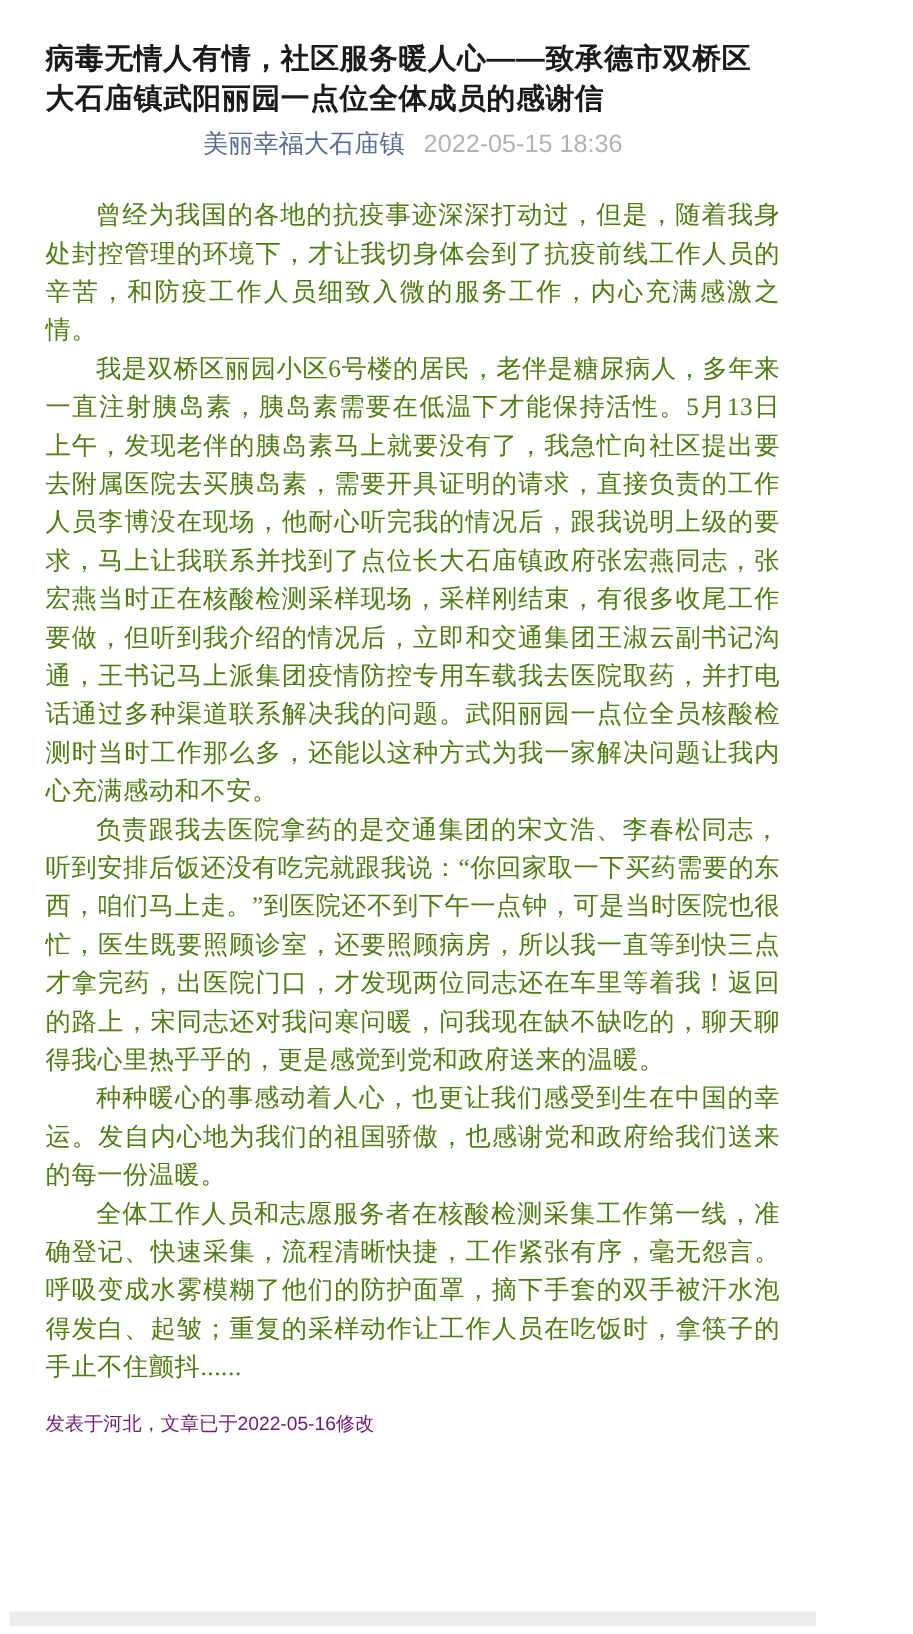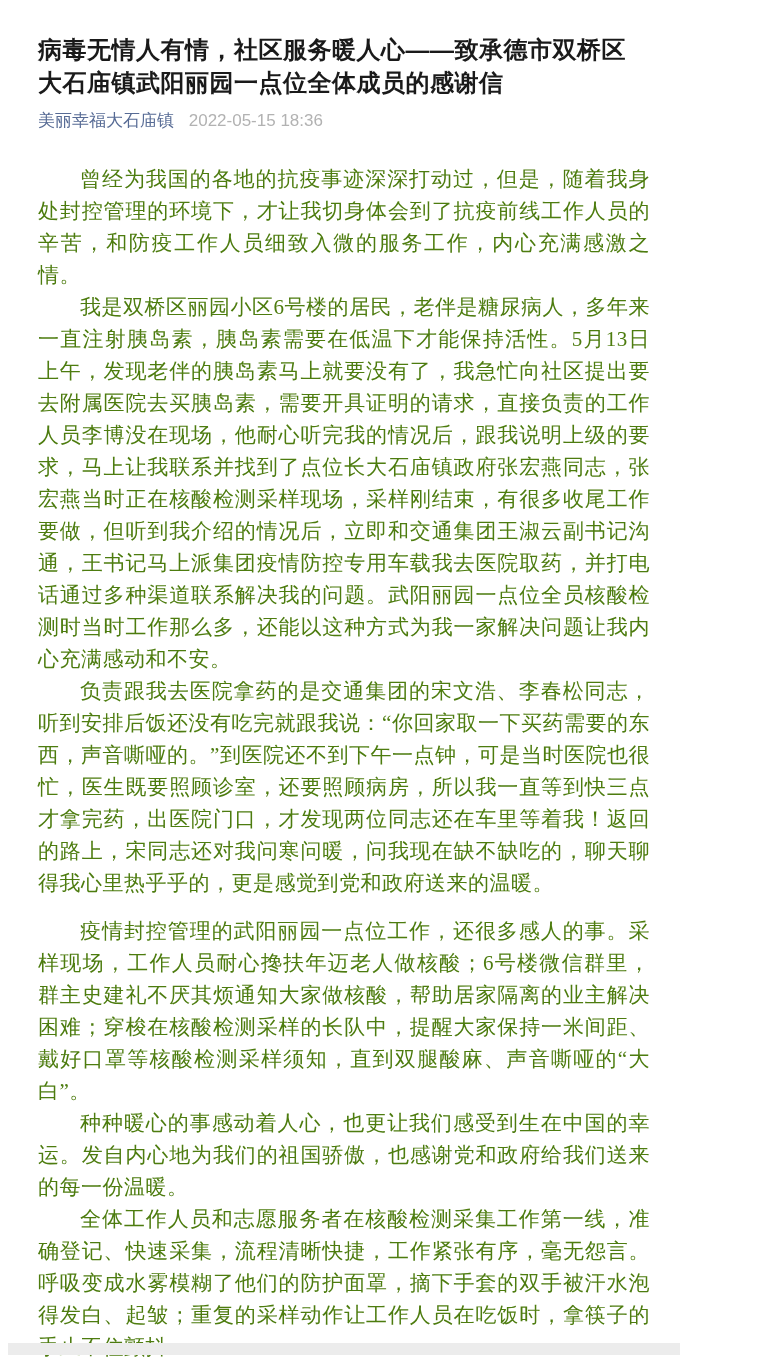--- a/index.html
+++ b/index.html
@@ -24,23 +24,24 @@
     margin: 21px 0 0 0;
     font-size: 24px;
     line-height: 33px;
     font-weight: 700;
     color: #1a1a1a;
     letter-spacing: 0.5px;
     font-family: "Liberation Sans", sans-serif;
   }
   .meta {
     margin-top: 11px;
-    font-size: 17px;
+    font-size: 21px;
     line-height: 22px;
     white-space: nowrap;
+    text-align: center;
   }
   .author {
     color: #576b95;
     text-decoration: none;
     cursor: pointer;
   }
   .time {
     color: #b2b2b2;
     margin-left: 10px;
   }
@@ -87,22 +88,21 @@
   <h1 class="title">病毒无情人有情，社区服务暖人心——致承德市双桥区大石庙镇武阳丽园一点位全体成员的感谢信</h1>
 
   <div class="meta">
     <a class="author">美丽幸福大石庙镇</a>
     <span class="time">2022-05-15 18:36</span>
   </div>
 
   <div class="content">
     <p>曾经为我国的各地的抗疫事迹深深打动过，但是，随着我身处封控管理的环境下，才让我切身体会到了抗疫前线工作人员的辛苦，和防疫工作人员细致入微的服务工作，内心充满感激之情。</p>
     <p>我是双桥区丽园小区6号楼的居民，老伴是糖尿病人，多年来一直注射胰岛素，胰岛素需要在低温下才能保持活性。5月13日上午，发现老伴的胰岛素马上就要没有了，我急忙向社区提出要去附属医院去买胰岛素，需要开具证明的请求，直接负责的工作人员李博没在现场，他耐心听完我的情况后，跟我说明上级的要求，马上让我联系并找到了点位长大石庙镇政府张宏燕同志，张宏燕当时正在核酸检测采样现场，采样刚结束，有很多收尾工作要做，但听到我介绍的情况后，立即和交通集团王淑云副书记沟通，王书记马上派集团疫情防控专用车载我去医院取药，并打电话通过多种渠道联系解决我的问题。武阳丽园一点位全员核酸检测时当时工作那么多，还能以这种方式为我一家解决问题让我内心充满感动和不安。</p>
-    <p>负责跟我去医院拿药的是交通集团的宋文浩、李春松同志，听到安排后饭还没有吃完就跟我说：“你回家取一下买药需要的东西，声音嘶哑的。”到医院还不到下午一点钟，可是当时医院也很忙，医生既要照顾诊室，还要照顾病房，所以我一直等到快三点才拿完药，出医院门口，才发现两位同志还在车里等着我！返回的路上，宋同志还对我问寒问暖，问我现在缺不缺吃的，聊天聊得我心里热乎乎的，更是感觉到党和政府送来的温暖。</p>
-    <p class="gap">疫情封控管理的武阳丽园一点位工作，还很多感人的事。采样现场，工作人员耐心搀扶年迈老人做核酸；6号楼微信群里，群主史建礼不厌其烦通知大家做核酸，帮助居家隔离的业主解决困难；穿梭在核酸检测采样的长队中，提醒大家保持一米间距、戴好口罩等核酸检测采样须知，直到双腿酸麻、声音嘶哑的“大白”。</p>
+    <p>负责跟我去医院拿药的是交通集团的宋文浩、李春松同志，听到安排后饭还没有吃完就跟我说：“你回家取一下买药需要的东西，咱们马上走。”到医院还不到下午一点钟，可是当时医院也很忙，医生既要照顾诊室，还要照顾病房，所以我一直等到快三点才拿完药，出医院门口，才发现两位同志还在车里等着我！返回的路上，宋同志还对我问寒问暖，问我现在缺不缺吃的，聊天聊得我心里热乎乎的，更是感觉到党和政府送来的温暖。</p>
     <p>种种暖心的事感动着人心，也更让我们感受到生在中国的幸运。发自内心地为我们的祖国骄傲，也感谢党和政府给我们送来的每一份温暖。</p>
     <p>全体工作人员和志愿服务者在核酸检测采集工作第一线，准确登记、快速采集，流程清晰快捷，工作紧张有序，毫无怨言。呼吸变成水雾模糊了他们的防护面罩，摘下手套的双手被汗水泡得发白、起皱；重复的采样动作让工作人员在吃饭时，拿筷子的手止不住颤抖......</p>
   </div>
 
   <div class="footer-note">发表于河北，文章已于2022-05-16修改</div>
 
   <div class="bottom-bar"></div>
 
 </div>
 

